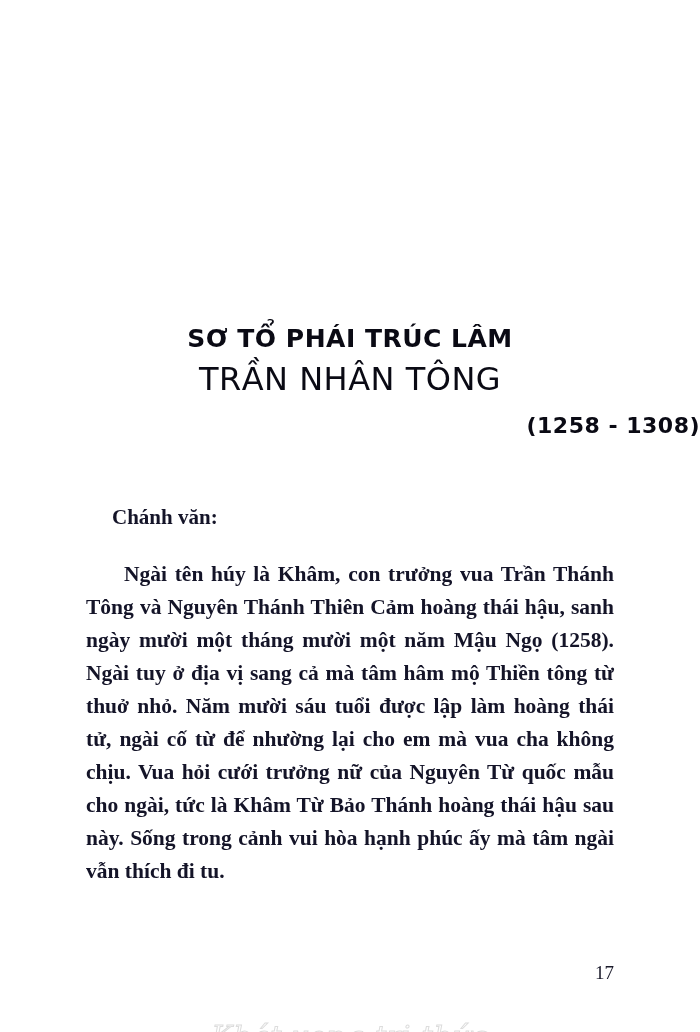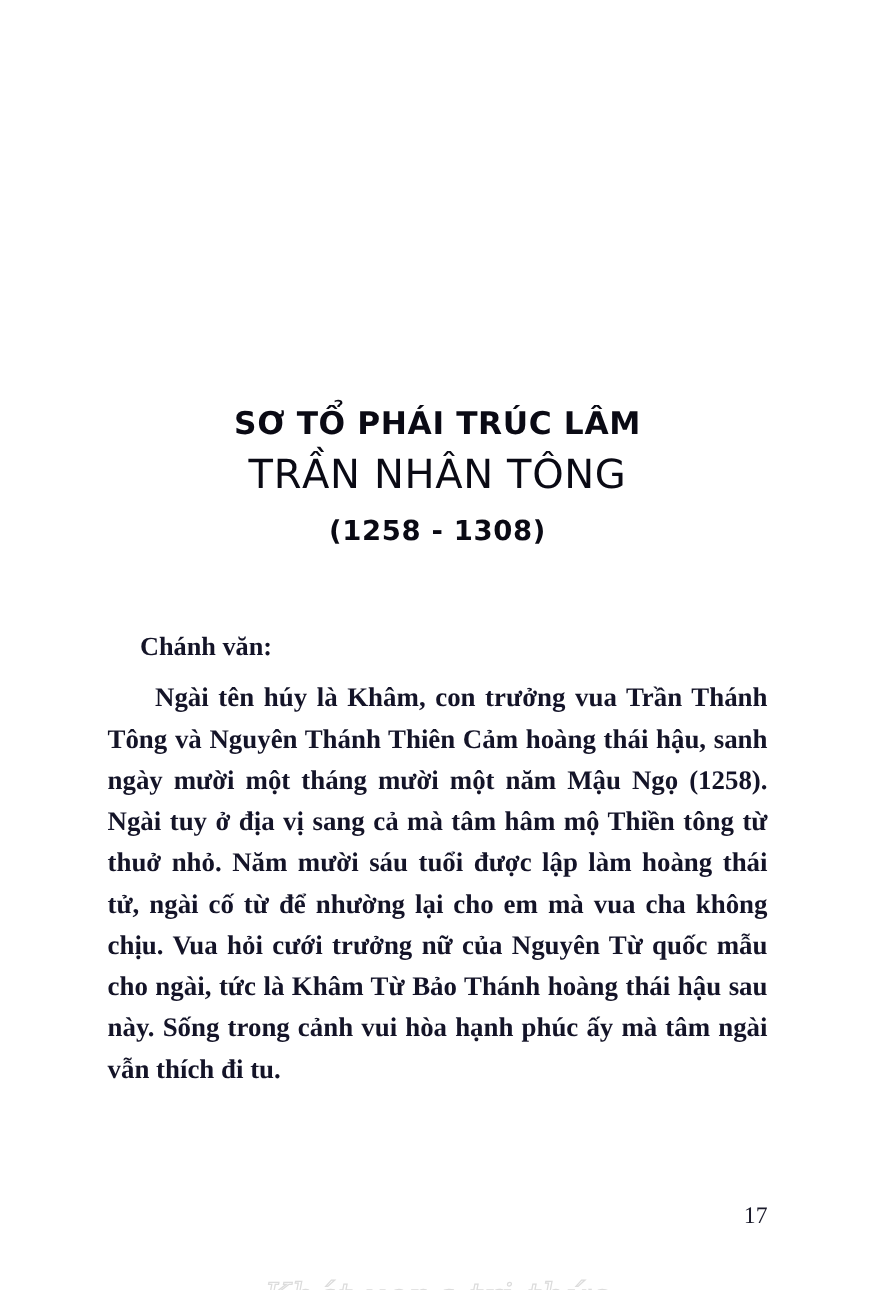--- a/index.html
+++ b/index.html
@@ -50,36 +50,37 @@
     margin-top: 4px;
   }
 
   .title-dates {
     font-family: "DejaVu Sans", sans-serif;
     font-weight: bold;
     font-size: 22px;
     letter-spacing: 0.5px;
     color: #0a0a14;
     margin-top: 12px;
+    text-align: right;
   }
 
   .body-block {
     position: absolute;
     top: 505px;
     left: 74px;
     width: 552px;
   }
 
   .section-label {
     font-family: "Liberation Serif", serif;
     font-weight: bold;
     font-size: 21px;
     color: #141428;
     margin-left: 38px;
-    margin-bottom: 12px;
+    margin-bottom: 28px;
   }
 
   .paragraph {
     font-family: "Liberation Serif", serif;
     font-weight: bold;
     font-size: 21.5px;
     line-height: 33px;
     color: #141428;
     text-align: justify;
     text-justify: inter-word;

